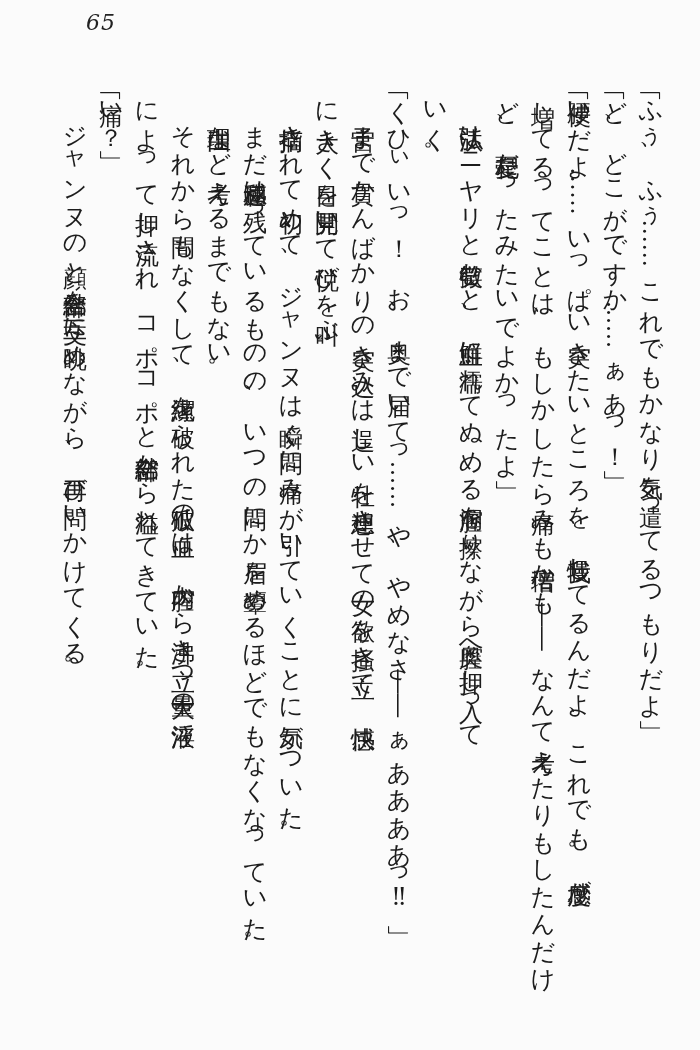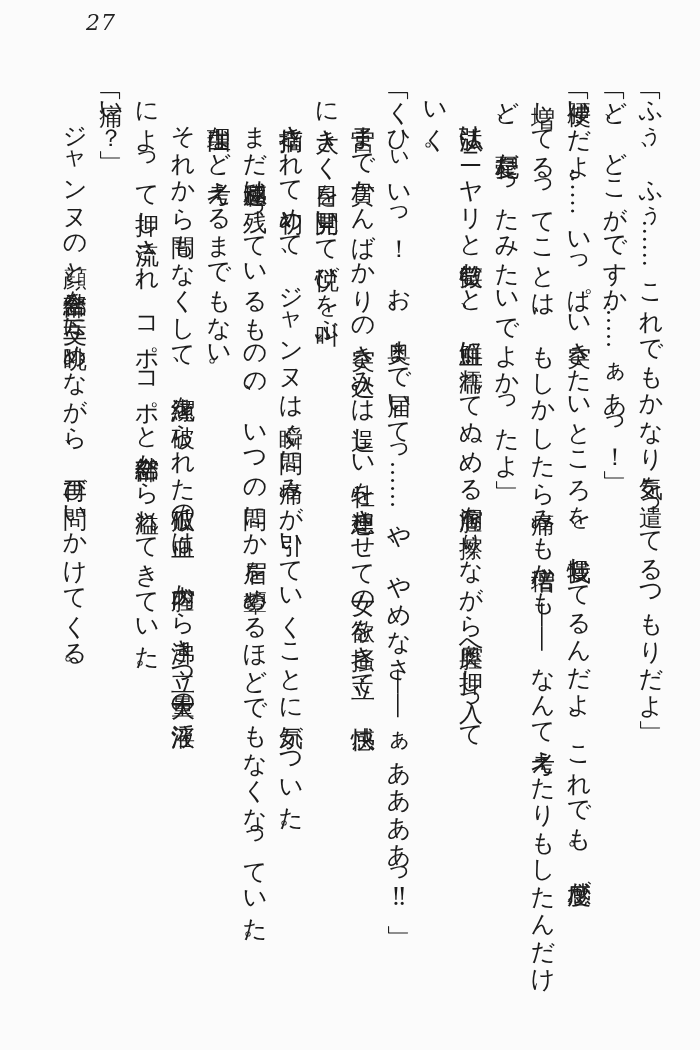--- a/index.html
+++ b/index.html
@@ -42,21 +42,21 @@
     height: 932px;
   }
   .line.indent {
     text-indent: 1em;
   }
 </style>
 </head>
 <body>
 
 <div class="page">
-  <div class="page-number">27</div>
+  <div class="page-number">65</div>
 
   <div class="text-block">
       <div class="line">「ふぅ、ふぅ……これでもかなり気を遣ってるつもりだよ」</div>
       <div class="line">「ど、どこがですか……ぁあっ！」</div>
       <div class="line">「腰使いだよ……いっぱい突きたいところを、我慢してるんだよ、これでも。感度が</div>
       <div class="line">増してるってことは、もしかしたら痛みも倍増かも――なんて考えたりもしたんだけ</div>
       <div class="line">ど、杞憂だったみたいでよかったよ」</div>
       <div class="line indent">弘汰はニヤリと微笑むと、鮮血に濡れてぬめる膣洞を擦りながら膣奥へ押し入って</div>
       <div class="line">いく。</div>
       <div class="line">「くひぃいっ！　お、奥まで届いてっ……や、やめなさ――ぁああああっ‼」</div>

